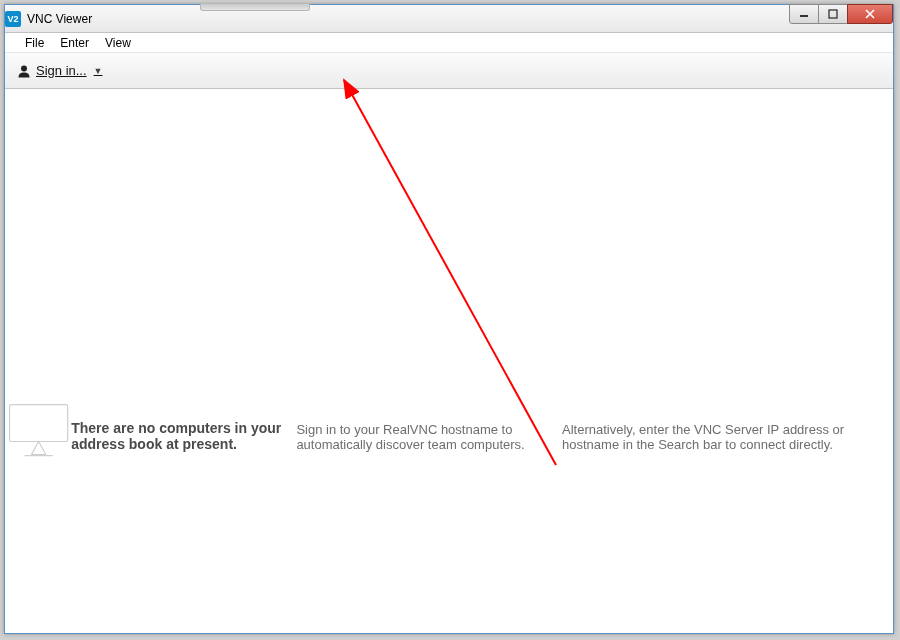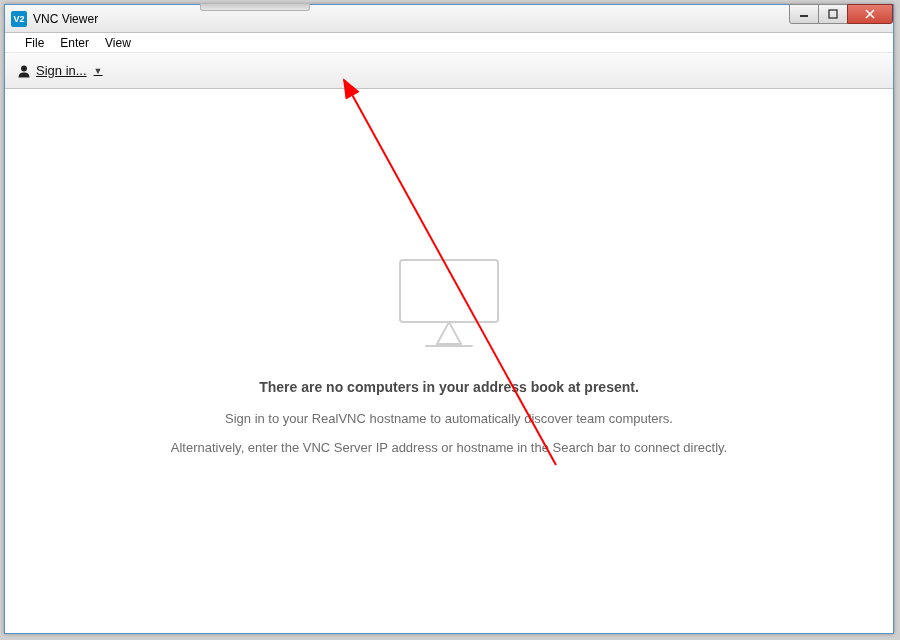--- a/index.html
+++ b/index.html
@@ -29,21 +29,21 @@
       height: 28px;
       background: linear-gradient(to bottom, #f8f8f8, #e8e8e8);
       border-bottom: 1px solid #c0c0c0;
       display: flex;
       align-items: center;
       position: relative;
     }
     .titlebar-icon {
       width: 16px;
       height: 16px;
-      margin-left: 6px;
+      margin-left: 0;
       background: #0b8dcd;
       border-radius: 2px;
       display: flex;
       align-items: center;
       justify-content: center;
       color: #fff;
       font-size: 9px;
       font-weight: bold;
     }
     .titlebar-text {
@@ -157,21 +157,21 @@
       text-decoration: none;
     }
     .content {
       position: absolute;
       top: 86px;
       left: 1px;
       right: 1px;
       bottom: 1px;
       background: #fff;
       display: flex;
-      flex-direction: column;
+      flex-direction: row;
       align-items: center;
       padding-top: 165px;
     }
     .monitor-icon {
       margin-bottom: 28px;
     }
     .empty-title {
       font-size: 14px;
       font-weight: 600;
       color: #4a4a4a;

